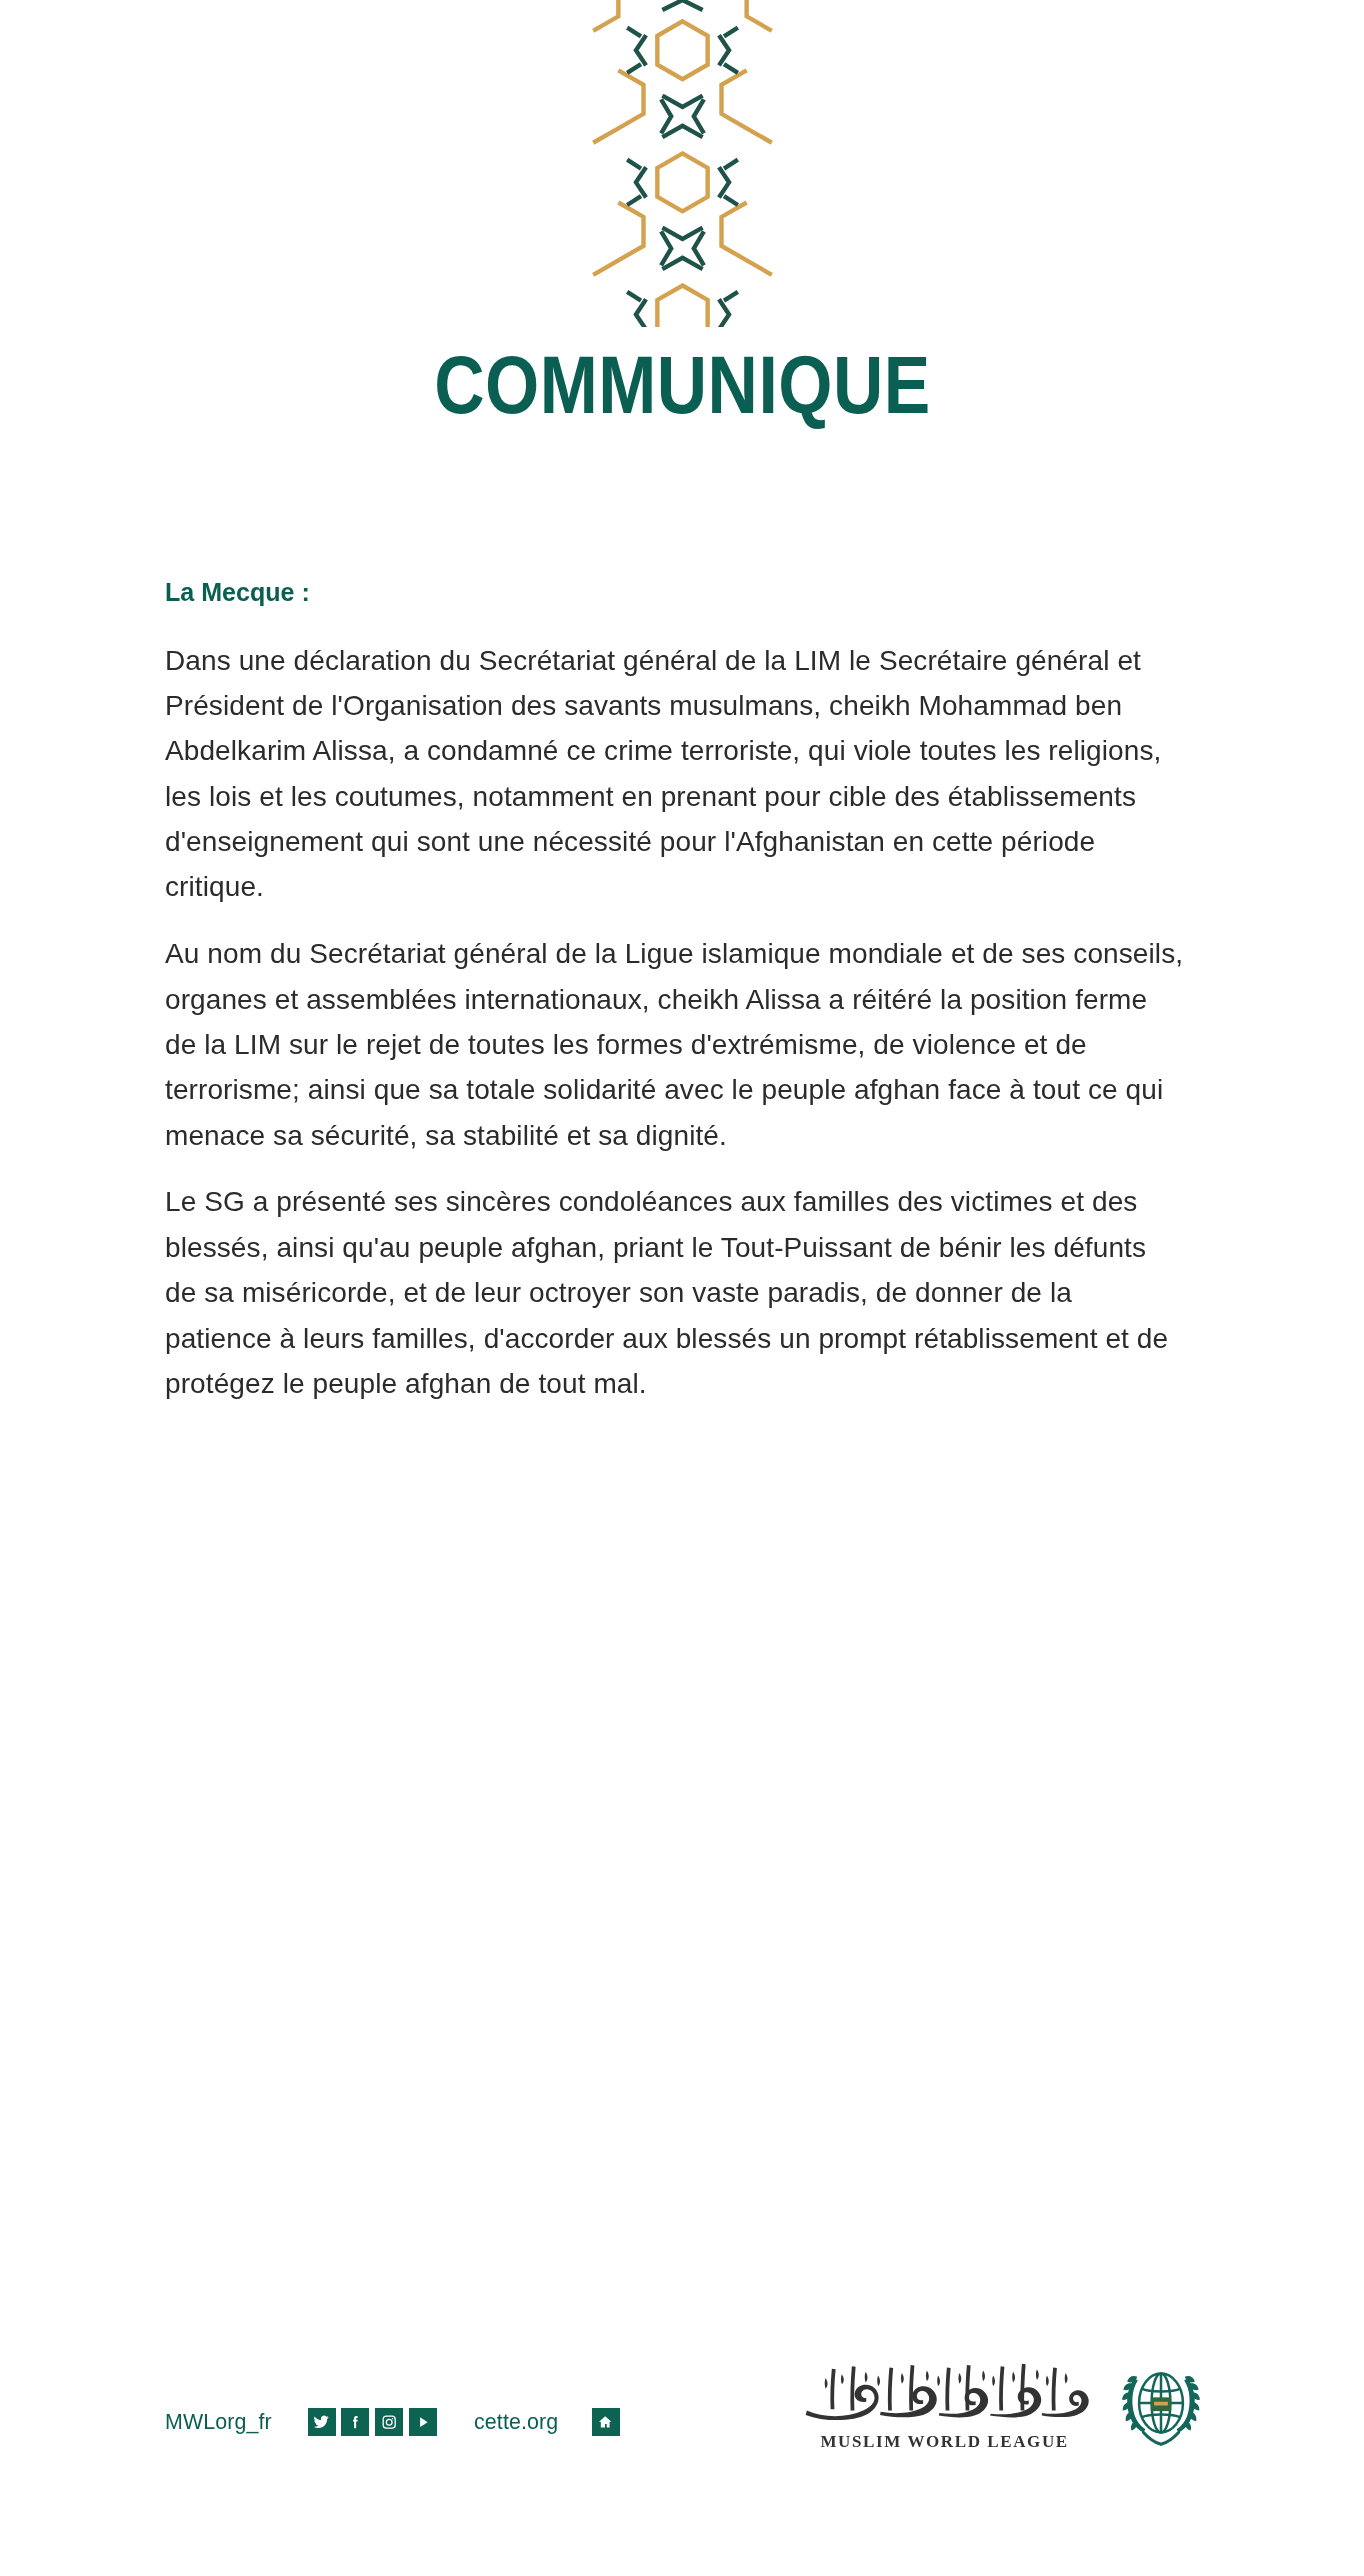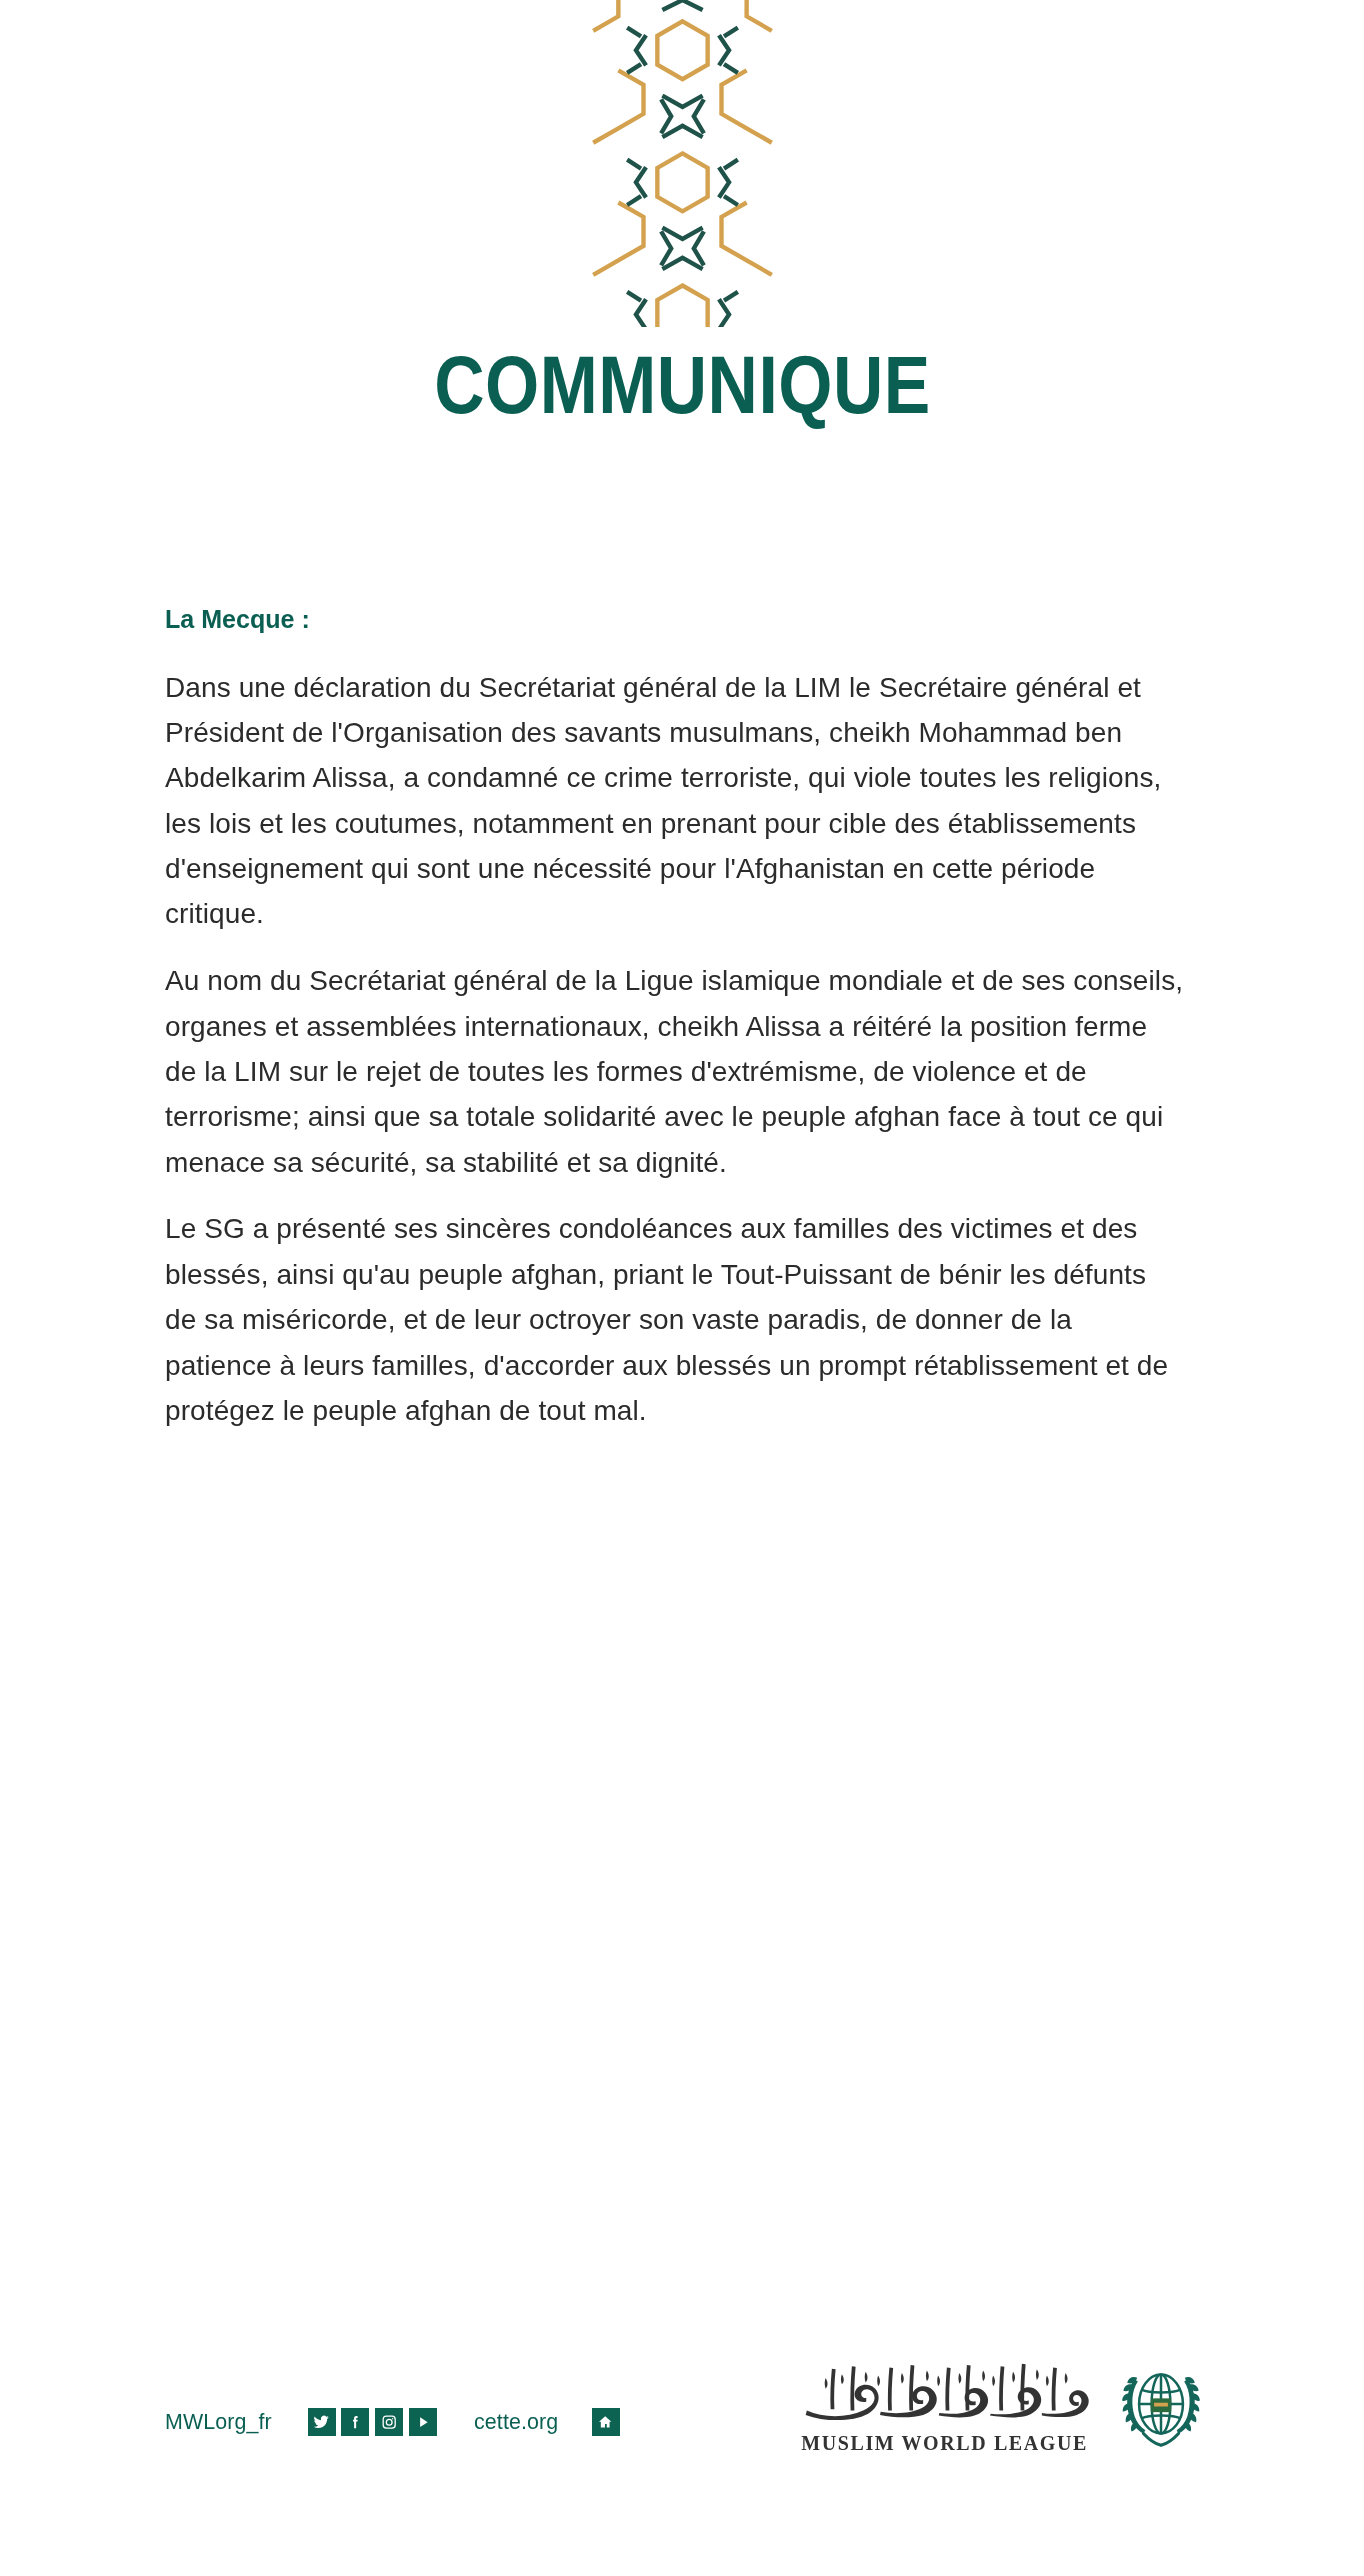--- a/index.html
+++ b/index.html
@@ -47,21 +47,21 @@
     font-size: 81px;
     letter-spacing: 0.6px;
     line-height: 1.0;
     transform: scaleX(0.86);
     transform-origin: center top;
   }
 
   
   .content {
     position: absolute;
-    top: 604px;
+    top: 577px;
     left: 165px;
     width: 1019px;
   }
 
   .dateline {
     color: #0a5f52;
     font-family: "Liberation Sans Narrow", "Liberation Sans", sans-serif;
     font-weight: 700;
     font-size: 26.4px;
     line-height: 1.2;
@@ -147,21 +147,21 @@
   }
   .logo-arabic {
     width: 296px;
     height: 75px;
     display: block;
   }
   .logo-en {
     color: #333333;
     font-family: "Liberation Serif", serif;
     font-weight: 700;
-    font-size: 20px;
+    font-size: 17px;
     letter-spacing: 1.6px;
     white-space: nowrap;
   }
   .logo-emblem { width: 94px; height: 94px; display: block; }
 </style>
 </head>
 <body>
 
 <div class="ornament-wrap">
   <svg class="ornament" viewBox="0 0 300 520">

